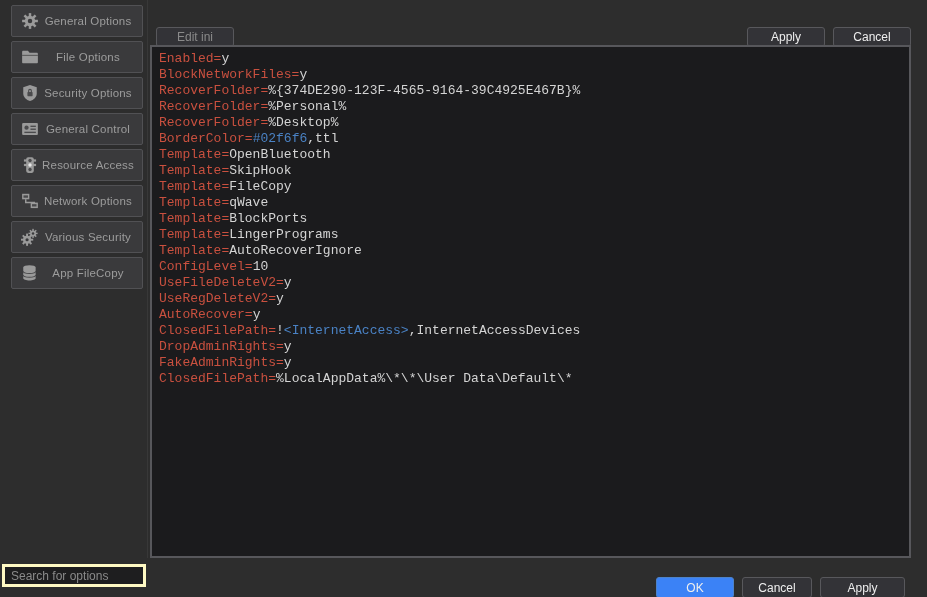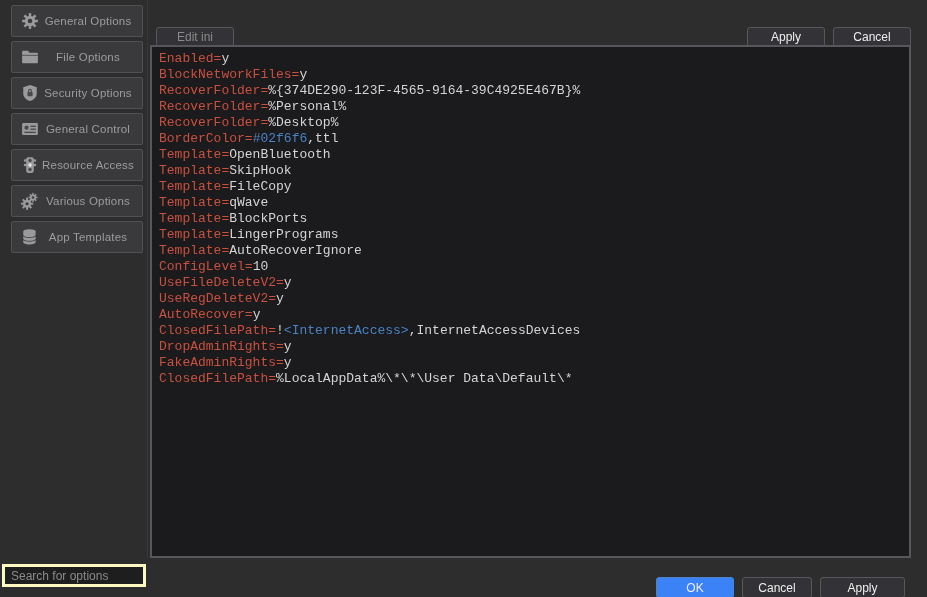--- a/index.html
+++ b/index.html
@@ -109,49 +109,61 @@
                 <circle cx="8" cy="4" r="1.5" fill="#4a4a4c"></circle>
                 <circle cx="8" cy="8" r="1.5" fill="#e6e6e6"></circle>
                 <circle cx="8" cy="12" r="1.5" fill="#4a4a4c"></circle>
               </svg>
             </span>
             <span class="label">Resource Access</span>
           </div>
           <div class="tab">
             <span class="icon">
               <svg width="18" height="18" viewBox="0 0 16 16">
+                <path d="M4.2 6.5v2.8h7.6v1.4" stroke="#9a9a9a" stroke-width="1.3" fill="none"></path>
+                <rect x="1" y="1.6" width="6.4" height="4.9" fill="#9a9a9a"></rect>
+                <rect x="8.6" y="9.4" width="6.4" height="4.9" fill="#9a9a9a"></rect>
+                <rect x="2.2" y="3" width="4" height="2.1" fill="#4a4a4c"></rect>
+                <rect x="9.8" y="10.8" width="4" height="2.1" fill="#4a4a4c"></rect>
+              </svg>
+            </span>
+            <span class="label">Network Options</span>
+          </div>
+          <div class="tab">
+            <span class="icon">
+              <svg width="18" height="18" viewBox="0 0 16 16">
                 <g transform="translate(10.7,4.8) scale(0.58)" fill="#9a9a9a">
                   <rect x="-1.1" y="-7" width="2.2" height="14"></rect>
                   <rect x="-1.1" y="-7" width="2.2" height="14" transform="rotate(45)"></rect>
                   <rect x="-1.1" y="-7" width="2.2" height="14" transform="rotate(90)"></rect>
                   <rect x="-1.1" y="-7" width="2.2" height="14" transform="rotate(135)"></rect>
                   <circle r="4.6"></circle>
                 </g>
                 <g transform="translate(5.4,10.4) scale(0.78)" fill="#9a9a9a">
                   <rect x="-1.1" y="-7" width="2.2" height="14"></rect>
                   <rect x="-1.1" y="-7" width="2.2" height="14" transform="rotate(45)"></rect>
                   <rect x="-1.1" y="-7" width="2.2" height="14" transform="rotate(90)"></rect>
                   <rect x="-1.1" y="-7" width="2.2" height="14" transform="rotate(135)"></rect>
                   <circle r="4.6"></circle>
                 </g>
                 <circle cx="10.7" cy="4.8" r="1.1" fill="#3a3a3c"></circle>
                 <circle cx="5.4" cy="10.4" r="1.4" fill="#3a3a3c"></circle>
               </svg>
             </span>
-            <span class="label">Various Options</span>
+            <span class="label">Various Security</span>
           </div>
           <div class="tab">
             <span class="icon">
               <svg width="18" height="18" viewBox="0 0 16 16">
                 <path fill="#9a9a9a" d="M2 3v9.6c0 1.1 2.5 2 5.5 2s5.5-.9 5.5-2V3z"></path>
                 <ellipse cx="7.5" cy="3" rx="5.5" ry="2" fill="#9a9a9a"></ellipse>
                 <path d="M2 6.4c0 1.1 2.5 2 5.5 2s5.5-.9 5.5-2M2 9.7c0 1.1 2.5 2 5.5 2s5.5-.9 5.5-2" stroke="#4a4a4c" stroke-width=".9" fill="none"></path>
               </svg>
             </span>
-            <span class="label">App Templates</span>
+            <span class="label">App FileCopy</span>
           </div>
         </div>
     </div>
 
     <div class="main">
       <div class="topbar">
         <button class="btn disabled">Edit ini</button>
         <div class="spacer"></div>
         <button class="btn">Apply</button>
         <button class="btn">Cancel</button>

